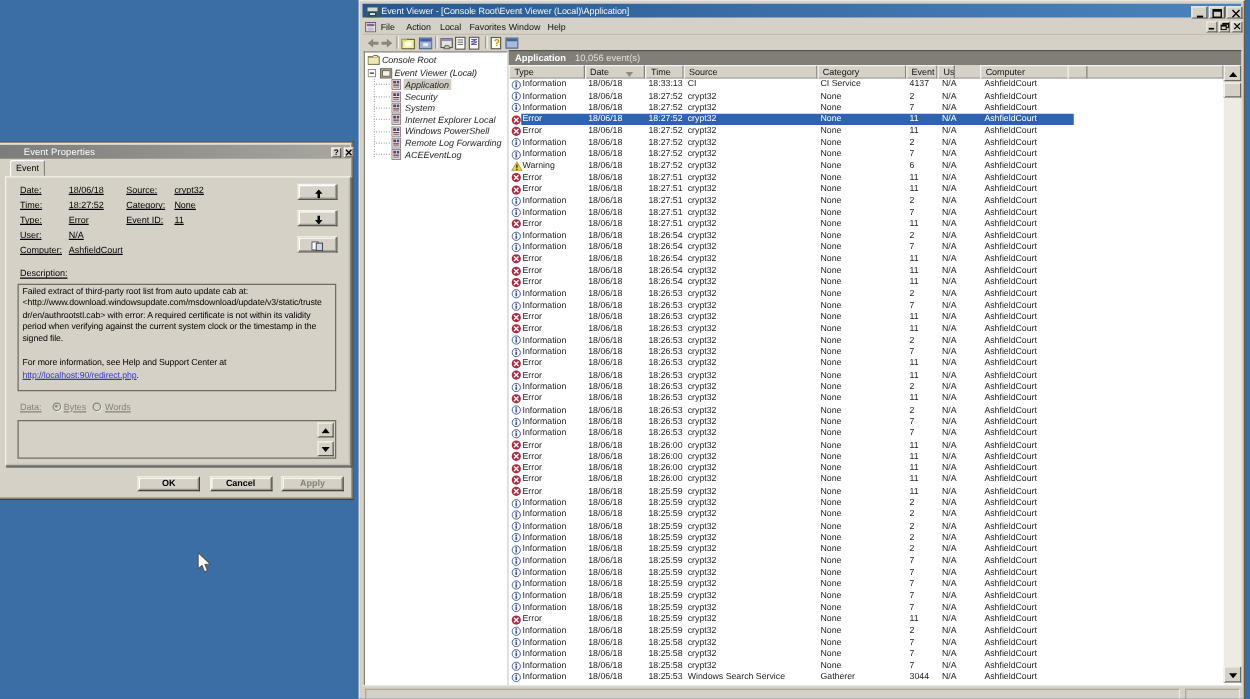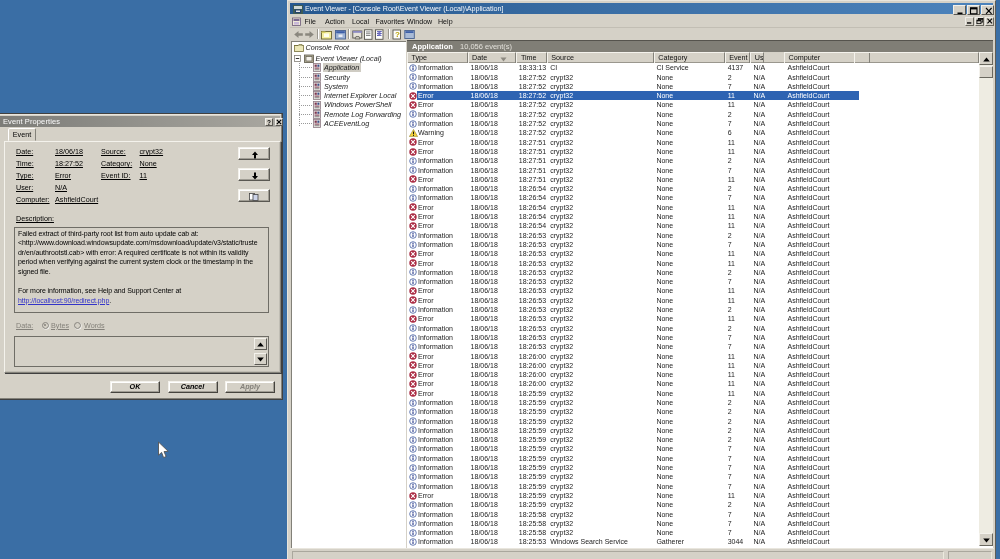--- a/index.html
+++ b/index.html
@@ -74,21 +74,21 @@
 #status .p2 { position:absolute; left:658px; top:2px; width:44px; height:9.5px;
   border:1px solid; border-color:#aaa79d #eceade #eceade #aaa79d; }
 
 
 #dlg { position:absolute; left:-3px; top:113px; width:286px; height:287px; background:#d5d1c7;
   border:1px solid #404040; border-left:none;
   box-shadow:inset -1px -1px 0 #84827a, inset 1px 1px 0 #e8e5dd; font-size:7.2px; color:#000; }
 #dtitle { position:absolute; left:2px; top:2px; width:281px; height:11px;
   background:linear-gradient(90deg,#7c7c78,#a9a7a0); color:#fbfbfb; font-size:7.5px;
   line-height:11px; }
-#dtitle span { margin-left:4px; letter-spacing:0.1px; }
+#dtitle span { margin-left:20px; letter-spacing:0.1px; }
 .dtb { position:absolute; top:1.5px; width:8px; height:8px; background:#d5d1c7;
   border:1px solid; border-color:#f2f0ea #5a5852 #5a5852 #f2f0ea; font-size:6.5px; font-weight:bold;
   line-height:7px; text-align:center; color:#000; }
 #tab { position:absolute; left:8px; top:128px; width:28px; height:13px; background:#d5d1c7;
   border:1px solid; border-color:#fff #84827a transparent #fff; border-radius:2px 2px 0 0;
   font-size:7.2px; text-align:center; line-height:12px; z-index:2;}
 #tabpanel { position:absolute; left:3.5px; top:140.5px; width:277px; height:232px;
   border:1px solid; border-color:#f4f2ec #84827a #84827a #f4f2ec;
   box-shadow:inset -1px -1px 0 #c0bdb4, 1px 1px 0 #404040; background:#d5d1c7; }
 .dlab { position:absolute; white-space:nowrap;text-decoration:underline; }
@@ -102,21 +102,21 @@
 #databox { position:absolute; left:14px; top:335.5px; width:255px; height:31.5px;
   border:1px solid #6f6d66; background:#d5d1c7; }
 .mini { position:absolute; right:1px; width:13.5px; height:12.5px; background:#d5d1c7;
   border:1px solid; border-color:#f4f2ec #5a5852 #5a5852 #f4f2ec; }
 .gr { color:#84817a; }
 .radio { position:absolute; width:7px; height:7px; border-radius:50%;
   border:1px solid #85827b; background:#d5d1c7; box-shadow:0.5px 0.5px 0 #fff; }
 #btnok,#btncancel,#btnapply { position:absolute; top:381px; width:50px; height:11.5px;
   background:#d5d1c7; border:1px solid; border-color:#f4f2ec #45433e #45433e #f4f2ec;
   box-shadow:inset -1px -1px 0 #a09d94, inset 1px 1px 0 #fff;
-  font-size:7.2px; text-align:center; line-height:10.5px; font-weight:bold;font-style:italic; }
+  font-size:7.2px; text-align:center; line-height:10.5px; font-weight:bold; }
 </style></head><body>
 <div id="scr">
 
 <div id="win">
   <div id="title">
    <svg class="abs" style="left:3px;top:1.5px" width="10" height="9" viewBox="0 0 10 9">
           <rect x="0" y="0" width="10" height="9" fill="#3d5a55"></rect>
           <rect x="1" y="1" width="8" height="3" fill="#cfd8d5"></rect>
           <rect x="2" y="4.5" width="6" height="3.5" fill="#24436e"></rect>
           <rect x="3" y="5.5" width="4" height="1.5" fill="#e8e8e8"></rect>

